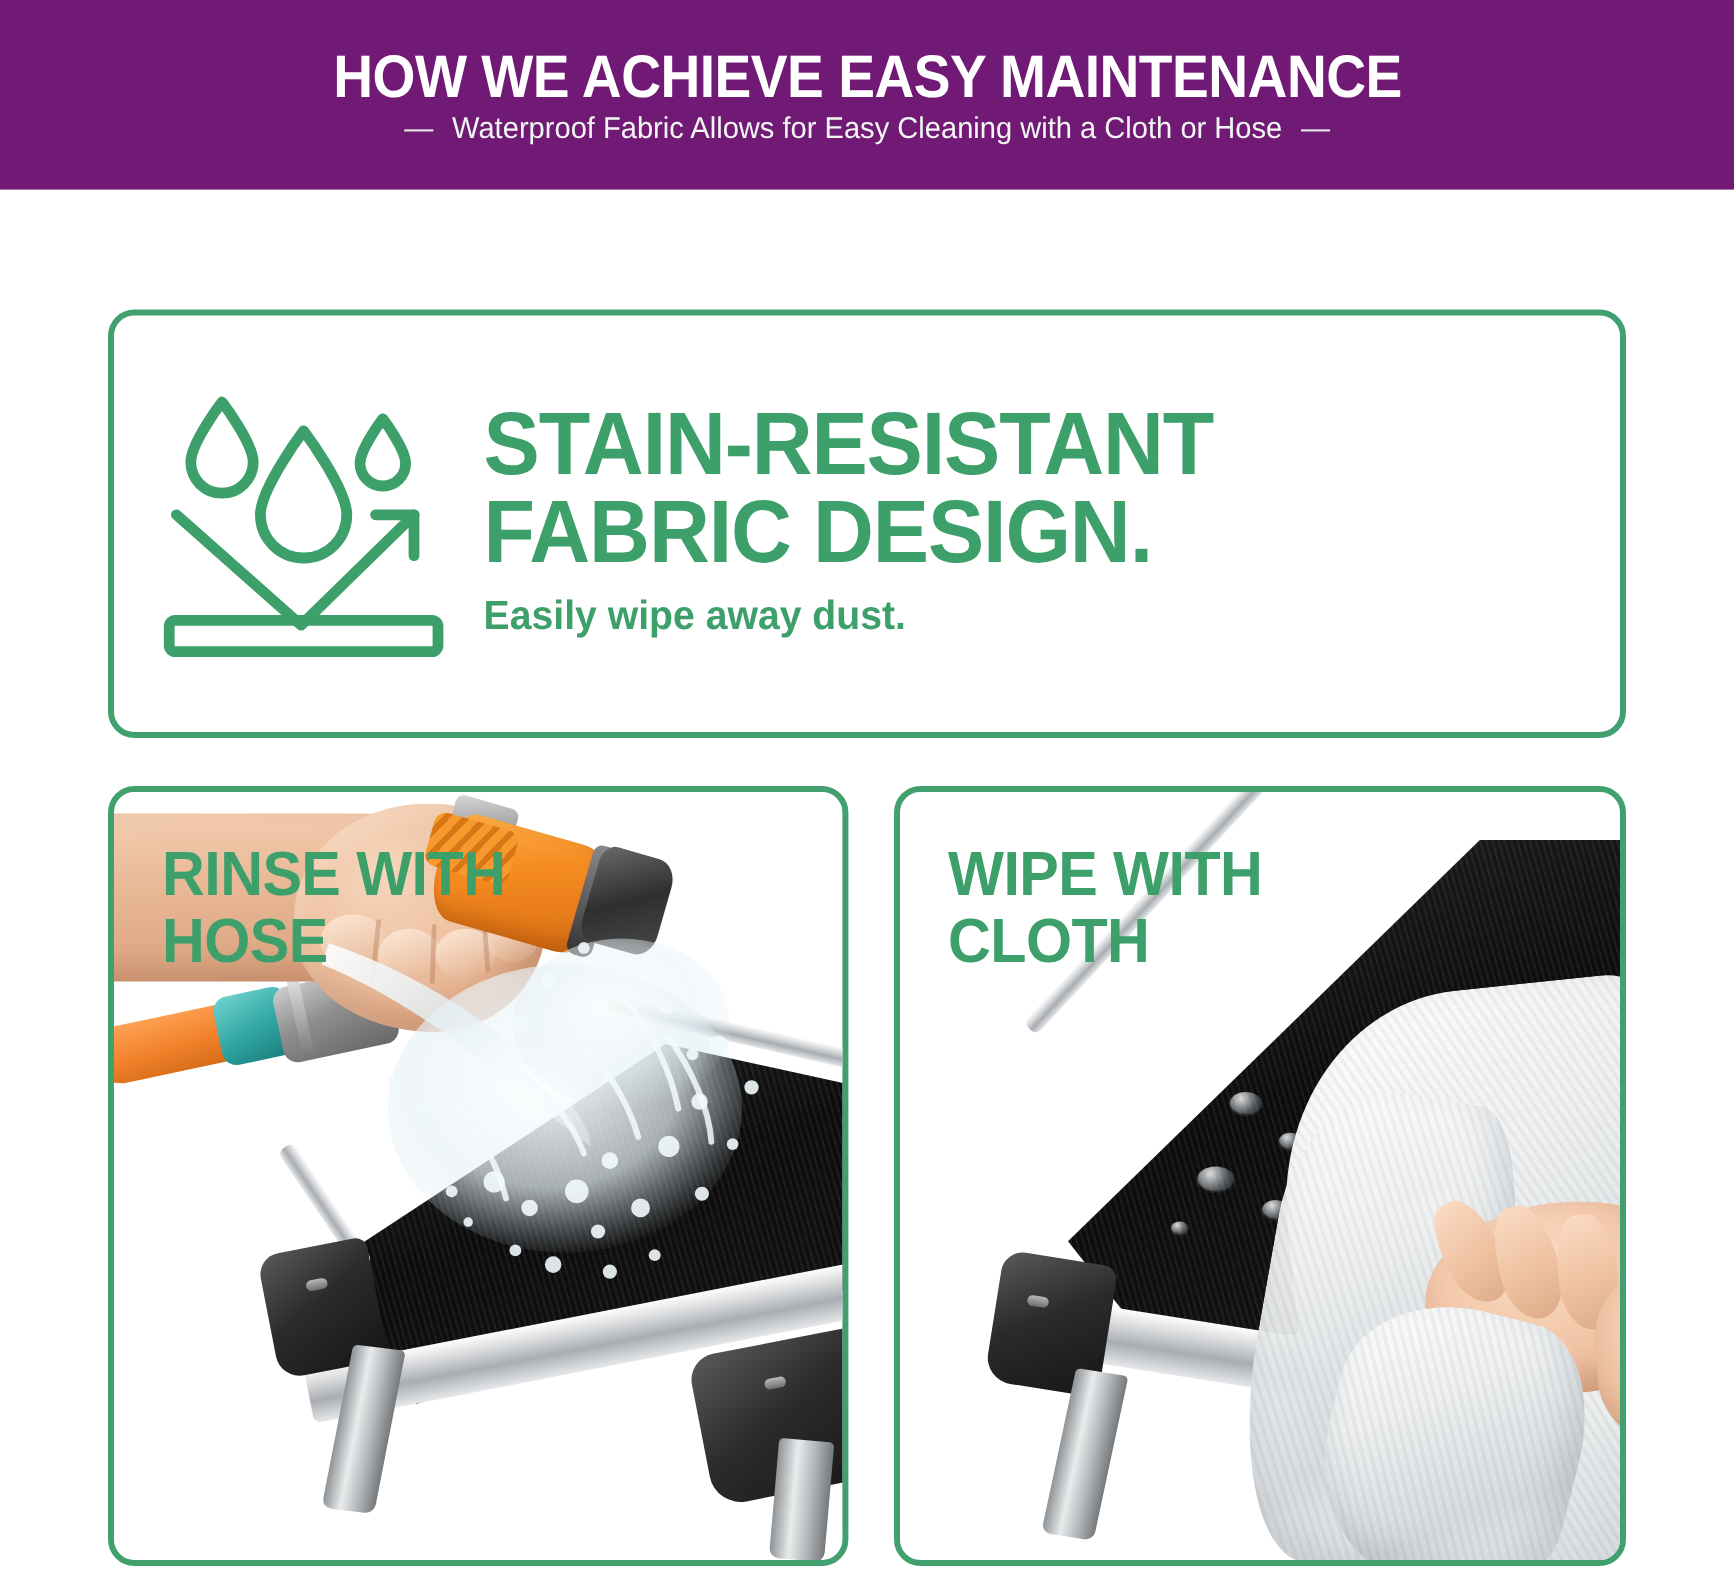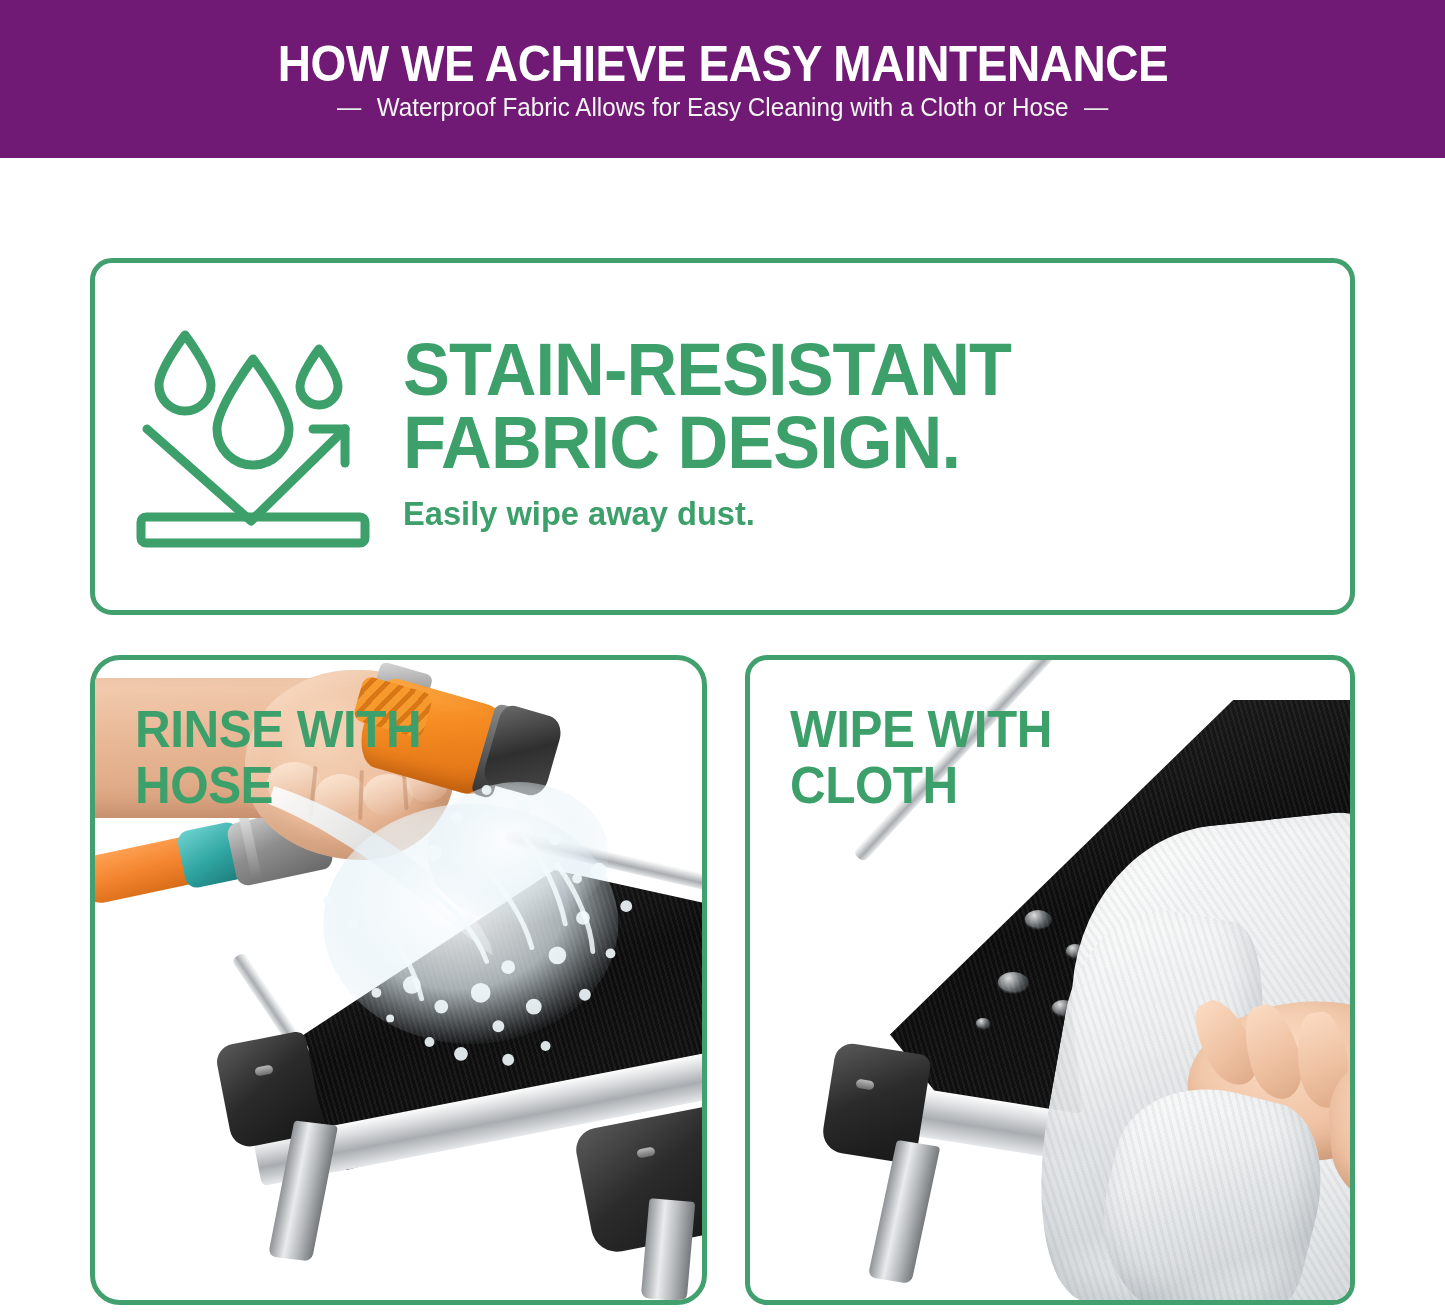--- a/index.html
+++ b/index.html
@@ -47,21 +47,21 @@
   
   .card{
     position:absolute;
     box-sizing:border-box;
     border:5px solid #42A06E;
     border-radius:22px;
     background:#FFFFFF;
     overflow:hidden;
   }
   #card-stain{ left:90px; top:258px; width:1265px; height:357px; }
-  #card-rinse{ left:90px; top:655px; width:617px; height:650px;border-radius:30px; }
+  #card-rinse{ left:90px; top:655px; width:617px; height:650px; }
   #card-wipe { left:745px; top:655px; width:610px; height:650px; }
 
   
   .stain-inner{
     display:flex;align-items:center;height:100%;padding:0 0 0 28px;
     box-sizing:border-box;
   }
   .stain-icon{ flex:0 0 auto; width:260px; height:240px; margin-right:20px; }
   .stain-text{ flex:1 1 auto; padding-bottom:6px; }
   .stain-head{

